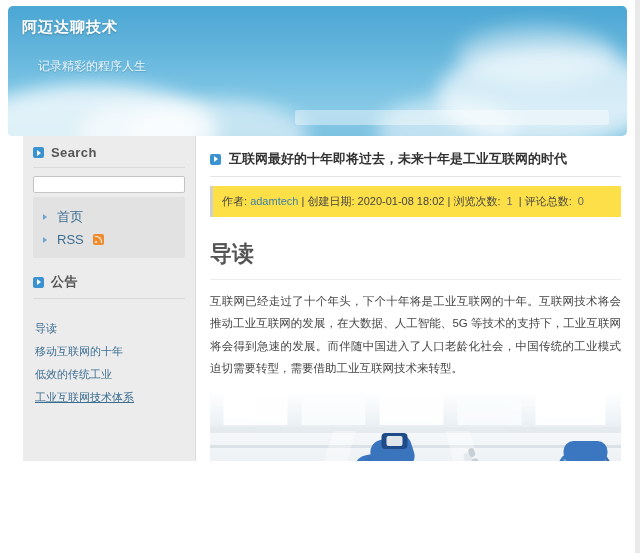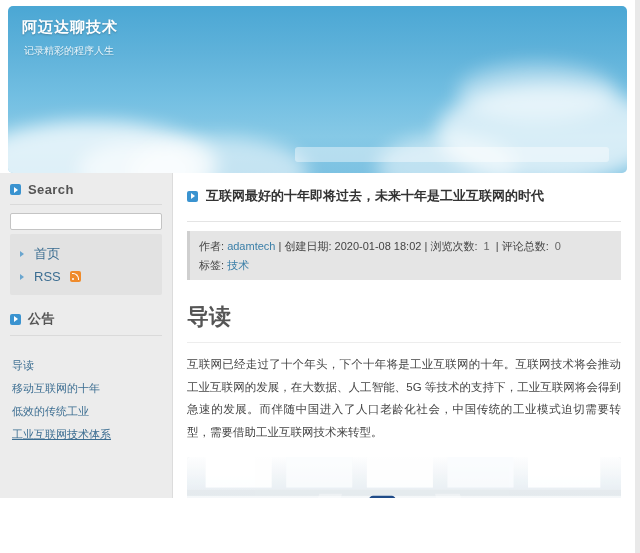--- a/index.html
+++ b/index.html
@@ -21,21 +21,21 @@
     height: 553px;
     background: #ffffff;
     box-sizing: border-box;
     border-right: 5px solid #e9e9e9;
     overflow: hidden;
   }
   
   .header {
     position: relative;
     margin: 6px 8px 0 8px;
-    height: 167px;
+    height: 130px;
     border-radius: 5px;
     overflow: hidden;
     background: linear-gradient(180deg, #4ba7d4 0%, #5fb2da 28%, #73bfe2 55%, #86c9e6 78%, #7dc2e2 100%);
   }
   .cloud {
     position: absolute;
     border-radius: 50%;
     background: rgba(255,255,255,0.55);
     filter: blur(9px);
   }
@@ -54,41 +54,42 @@
     font-weight: bold;
     color: #ffffff;
     letter-spacing: 1px;
     text-shadow: 0 1px 2px rgba(0,0,0,0.25);
     z-index: 3;
   }
   .site-subtitle {
     position: absolute;
     left: 14px;
     top: 36px;
-    margin: 2px;
-    font-size: 10px;
+    margin: 16px;
+    font-size: 12px;
     color: #eaf6fc;
     text-shadow: 0 1px 1px rgba(0,0,0,0.18);
     z-index: 3;
   }
   .header-navbar {
     position: absolute;
     left: 287px;
     right: 18px;
     bottom: 11px;
     height: 15px;
     background: rgba(255,255,255,0.42);
     border-radius: 3px;
     z-index: 4;
   }
   
   .body-wrap {
     display: flex;
     align-items: stretch;
     height: 325px;
+    margin-left: 23px;
   }
   .sidebar {
     width: 173px;
     flex: 0 0 173px;
     background: #ececec;
     border-right: 1px solid #dcdcdc;
     padding: 0 0 0 0;
     box-sizing: border-box;
   }
   .content {
@@ -204,30 +205,30 @@
   .toc { list-style: none; margin: 0; padding: 10px 0 0 12px; }
   .toc li { padding: 4px 0; font-size: 11px; }
   .toc a { color: #3b6d91; text-decoration: none; }
   .toc a.underlined { text-decoration: underline; }
   
   .post-title {
     display: flex;
     align-items: center;
     gap: 8px;
     margin: 0 0 9px 0;
-    padding-bottom: 16px;
+    padding-bottom: 8px;
     border-bottom: 1px solid #e4e4e4;
   }
   .post-title .t {
     font-size: 13px;
     font-weight: bold;
     color: #333;
   }
   .meta {
-    background: #e5e5e5;
+    background: #fde047;
     border-left: 3px solid #cfcfcf;
     padding: 6px 9px;
     font-size: 11px;
     color: #444;
     line-height: 1.7;
     margin-bottom: 22px;
   }
   .meta a { color: #3b7fa8; text-decoration: none; }
   .meta .num { color: #666; padding: 0 3px; }
   .sec-head {
@@ -338,24 +339,20 @@
           <a href="#">adamtech</a>
           <span>|</span>
           <span>创建日期:</span>
           <span>2020-01-08 18:02</span>
           <span>|</span>
           <span>浏览次数:</span>
           <span class="num">1</span>
           <span>|</span>
           <span>评论总数:</span>
           <span class="num">0</span>
-        </div>
-        <div>
-          <span>标签:</span>
-          <a href="#">技术</a>
         </div>
       </div>
 
       <h2 class="sec-head">导读</h2>
 
       <p class="para">互联网已经走过了十个年头，下个十年将是工业互联网的十年。互联网技术将会推动工业互联网的发展，在大数据、人工智能、5G 等技术的支持下，工业互联网将会得到急速的发展。而伴随中国进入了人口老龄化社会，中国传统的工业模式迫切需要转型，需要借助工业互联网技术来转型。</p>
 
       <div class="figure">
         <svg viewBox="0 0 420 150" preserveAspectRatio="xMidYMid slice">
           <defs>

